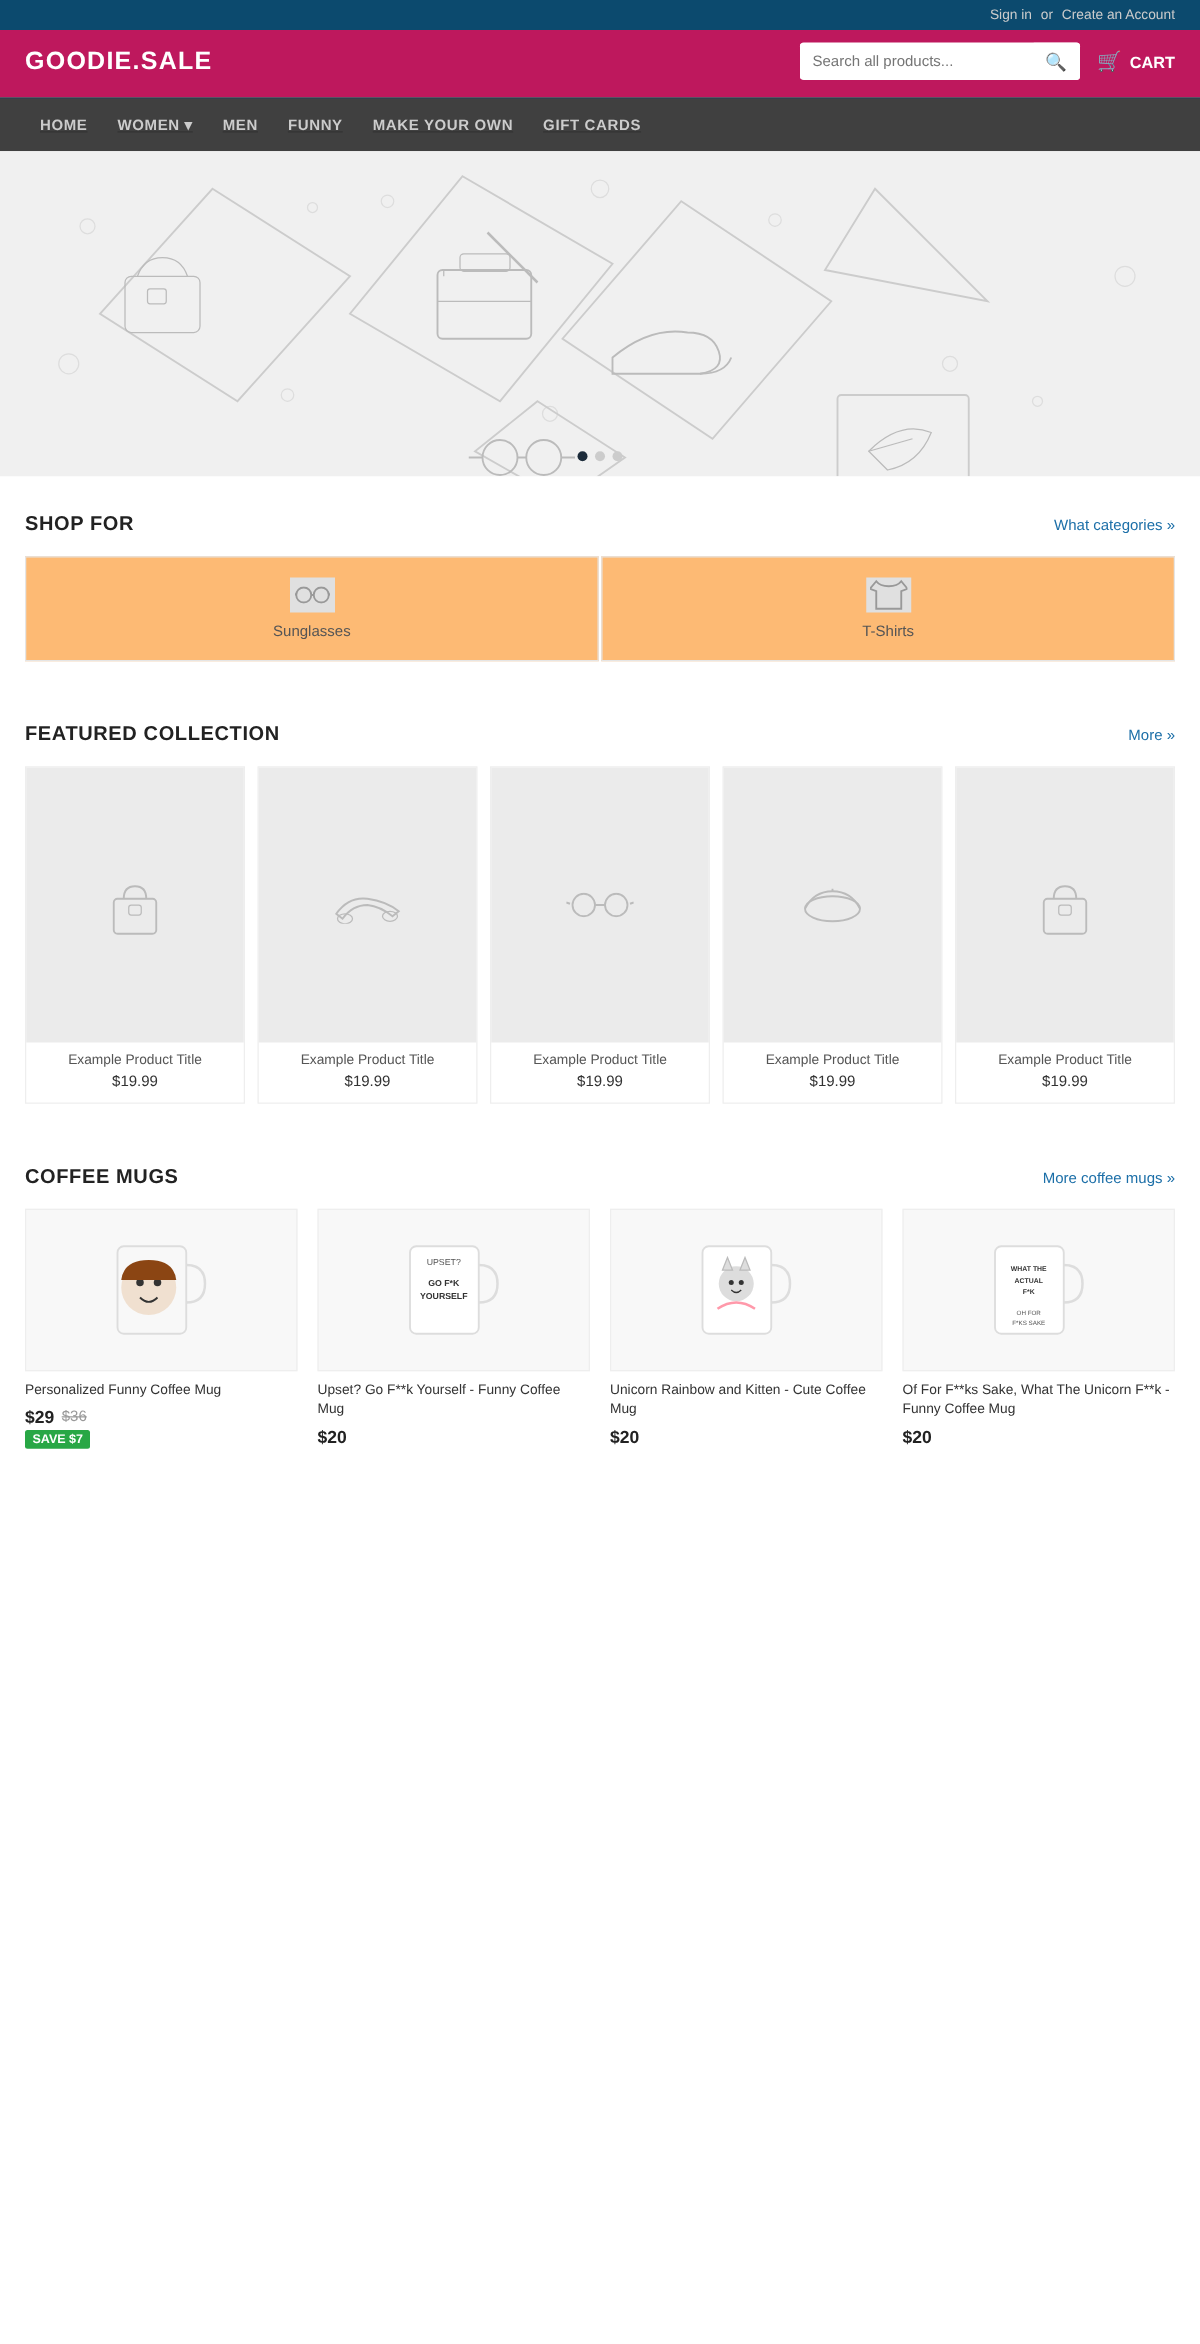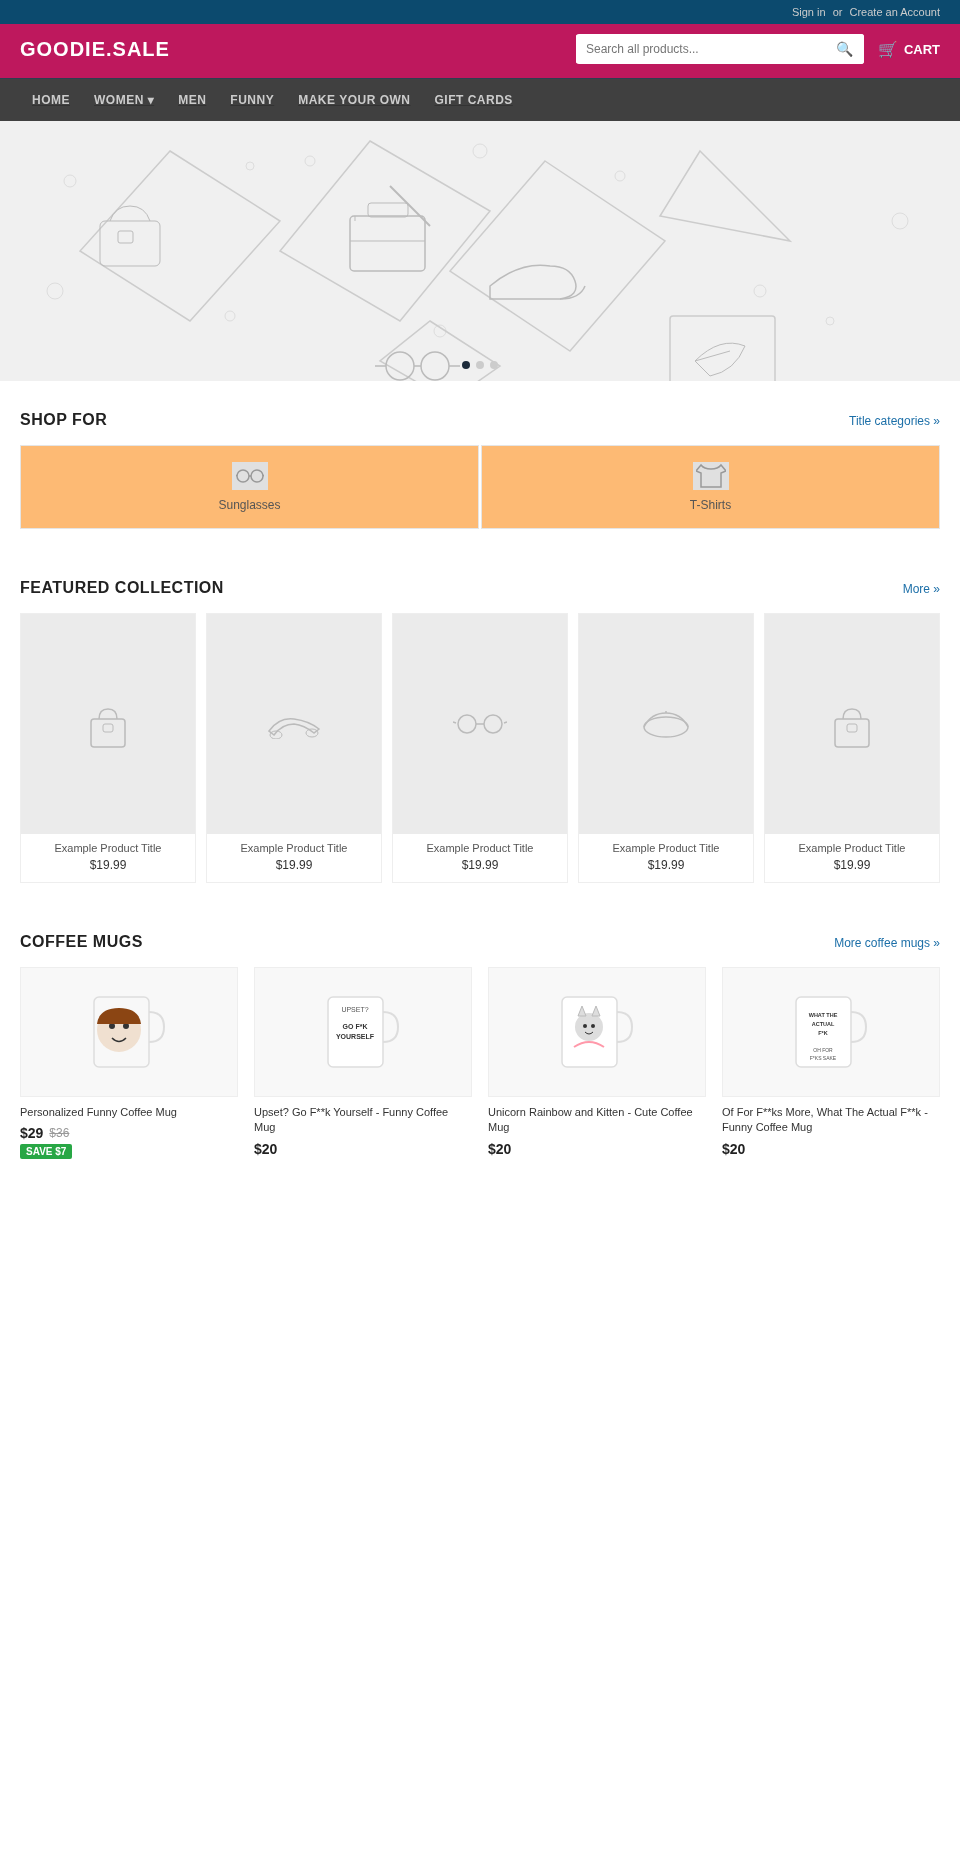--- a/index.html
+++ b/index.html
@@ -35,21 +35,21 @@
       display: flex;
       align-items: center;
       gap: 14px;
     }
     .search-bar {
       display: flex;
       align-items: center;
       background: #fff;
       border-radius: 3px;
       overflow: hidden;
-      width: 288px;
+      width: 224px;
     }
     .search-bar input {
       border: none;
       outline: none;
       padding: 7px 10px;
       font-size: 12px;
       flex: 1;
       color: #999;
     }
     .search-bar button {
@@ -355,21 +355,21 @@
   <div class="hero-dots">
     <div class="hero-dot active"></div>
     <div class="hero-dot"></div>
     <div class="hero-dot"></div>
   </div>
 </div>
 
 <div class="section">
   <div class="section-header">
     <span class="section-title">SHOP FOR</span>
-    <a class="section-more">Title categories »</a>
+    <a class="section-more">What categories »</a>
   </div>
   <div class="category-grid">
     <div class="category-card">
       <div class="category-icon">
         <svg width="28" height="14" viewBox="0 0 28 14">
           <circle cx="7" cy="7" r="6" fill="none" stroke="#999" stroke-width="1.5"></circle>
           <circle cx="21" cy="7" r="6" fill="none" stroke="#999" stroke-width="1.5"></circle>
           <line x1="13" y1="7" x2="15" y2="7" stroke="#999" stroke-width="1.5"></line>
           <line x1="1" y1="7" x2="0" y2="6" stroke="#999" stroke-width="1.5"></line>
           <line x1="27" y1="7" x2="28" y2="6" stroke="#999" stroke-width="1.5"></line>
@@ -543,20 +543,20 @@
         <svg width="90" height="100" viewBox="0 0 90 100">
           <rect x="10" y="15" width="55" height="70" rx="5" fill="#fff" stroke="#ddd" stroke-width="1.5"></rect>
           <path d="M65,30 Q80,30 80,45 Q80,60 65,60" fill="none" stroke="#ddd" stroke-width="2"></path>
           <text x="37" y="35" text-anchor="middle" font-size="5.5" font-weight="bold" fill="#333">WHAT THE</text>
           <text x="37" y="44" text-anchor="middle" font-size="5.5" font-weight="bold" fill="#333">ACTUAL</text>
           <text x="37" y="53" text-anchor="middle" font-size="5.5" font-weight="bold" fill="#333">F*K</text>
           <text x="37" y="70" text-anchor="middle" font-size="5" fill="#555">OH FOR</text>
           <text x="37" y="78" text-anchor="middle" font-size="5" fill="#555">F*KS SAKE</text>
         </svg>
       </div>
-      <div class="mug-title">Of For F**ks More, What The Actual F**k - Funny Coffee Mug</div>
+      <div class="mug-title">Of For F**ks Sake, What The Unicorn F**k - Funny Coffee Mug</div>
       <div class="mug-price-row">
         <span class="mug-price">$20</span>
       </div>
     </div>
 
   </div>
 </div>
 
 </body></html>

